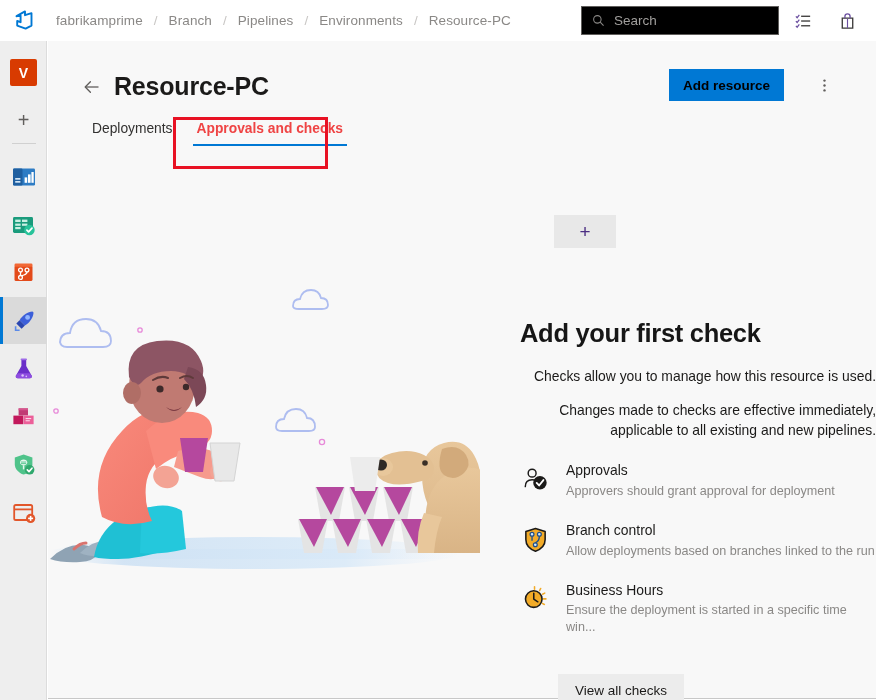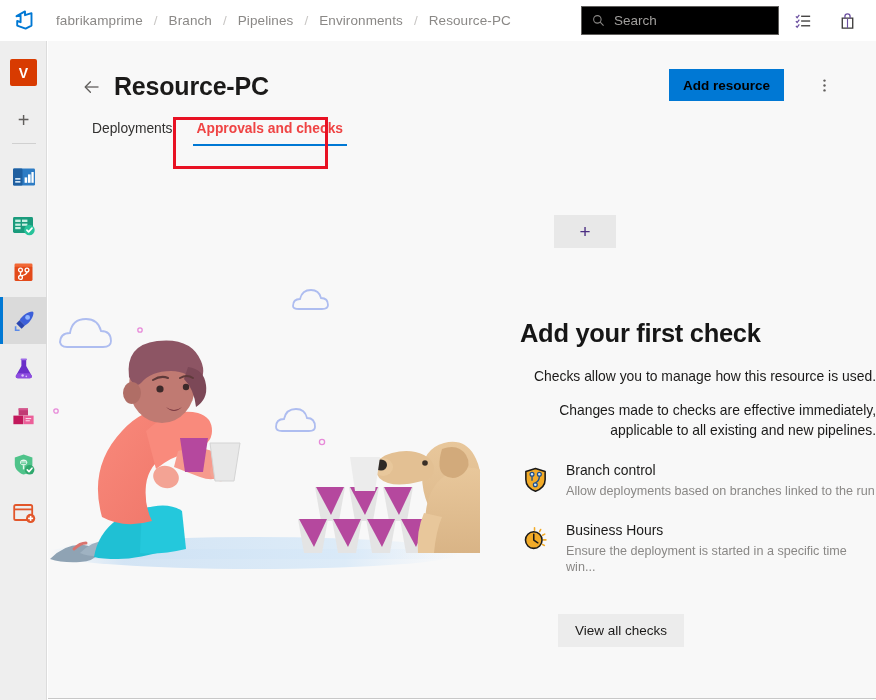--- a/index.html
+++ b/index.html
@@ -417,20 +417,34 @@
       </svg>
     </div>
 
     <div class="rpanel">
       <div class="rp-title">Add your first check</div>
       <div class="rp-para">Checks allow you to manage how this resource is used.</div>
       <div class="rp-para">Changes made to checks are effective immediately, applicable to all existing and new pipelines.</div>
 
       <div class="check-list">
 
+        <div class="check-row">
+          <div class="check-ico">
+            <svg width="27" height="27" viewBox="0 0 28 28">
+              <circle cx="10.5" cy="7.4" r="4.1" fill="none" stroke="#1b1a19" stroke-width="1.5"></circle>
+              <path d="M3.4 21.4 q0-7.2 7.1-7.2 q2.4 0 4.2 .9" fill="none" stroke="#1b1a19" stroke-width="1.5" stroke-linecap="round"></path>
+              <circle cx="18.6" cy="17.4" r="7" fill="#1b1a19"></circle>
+              <path d="M15.2 17.6 L17.7 20.2 L22.2 14.6" fill="none" stroke="#fff" stroke-width="1.9" stroke-linecap="round" stroke-linejoin="round"></path>
+            </svg>
+          </div>
+          <div>
+            <div class="check-name">Approvals</div>
+            <div class="check-desc">Approvers should grant approval for deployment</div>
+          </div>
+        </div>
 
         <div class="check-row">
           <div class="check-ico">
             <svg width="27" height="27" viewBox="0 0 28 28">
               <path d="M14 2.6 L24 5.8 V14 c0 6.6-4.6 10.2-10 12.2 C8.6 24.2 4 20.6 4 14 V5.8 Z" fill="#f2ab28" stroke="#1b1a19" stroke-width="1.6" stroke-linejoin="round"></path>
               <circle cx="10.4" cy="8.6" r="2" fill="#d0e9ff" stroke="#1f4f8a" stroke-width="1.3"></circle>
               <circle cx="18" cy="8.6" r="2" fill="#d0e9ff" stroke="#1f4f8a" stroke-width="1.3"></circle>
               <circle cx="13.8" cy="19.4" r="2" fill="#d0e9ff" stroke="#1f4f8a" stroke-width="1.3"></circle>
               <path d="M10.4 10.6 V15.4" stroke="#1f4f8a" stroke-width="1.4"></path>
               <path d="M18 10.6 q0 5-4.2 6.8" fill="none" stroke="#1f4f8a" stroke-width="1.4"></path>

